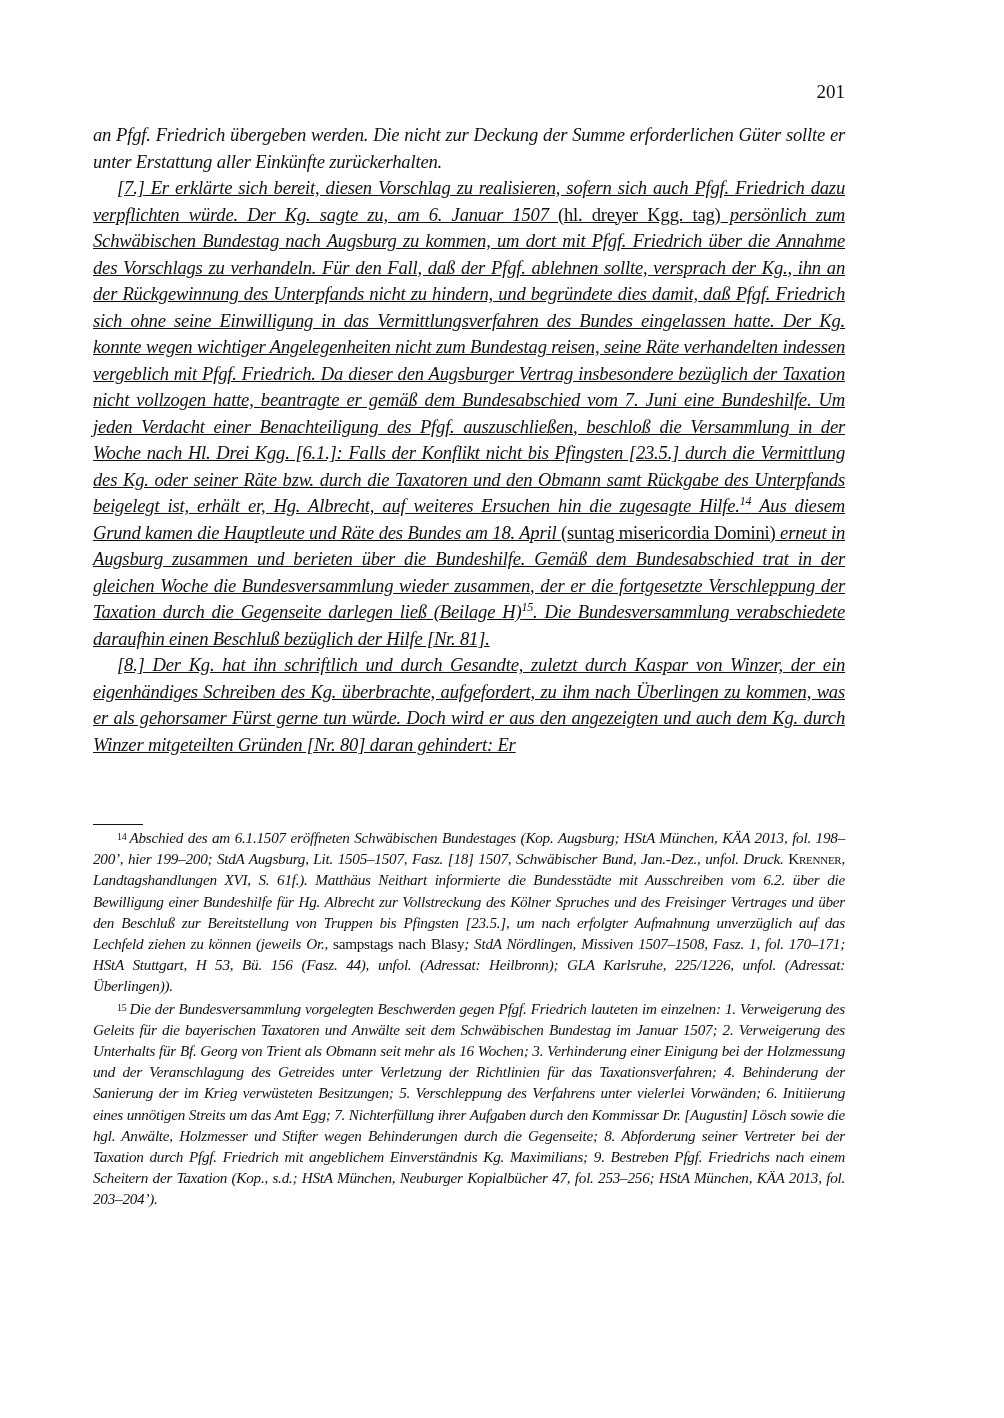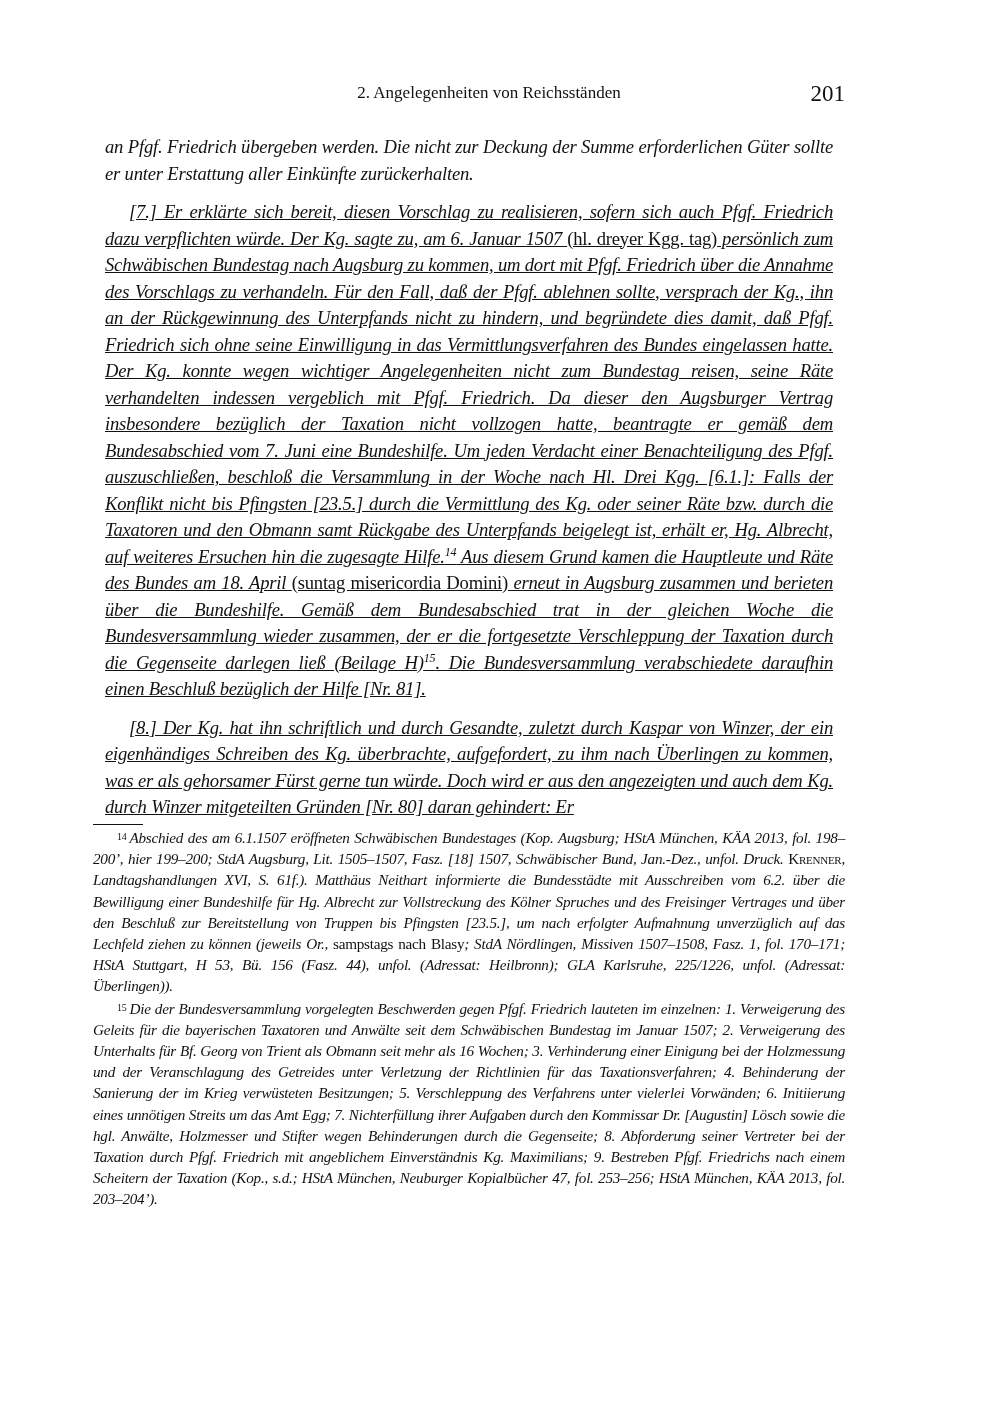--- a/index.html
+++ b/index.html
@@ -1,43 +1,42 @@
 <!DOCTYPE html>
 <html><head>
 <meta charset="utf-8">
 <style>
   html, body { margin: 0; padding: 0; background: #ffffff; }
   body { width: 1004px; height: 1418px; position: relative; overflow: hidden; color: #111; }
   .page { position: absolute; left: 93px; top: 0; width: 752px; }
   .running-head { position: absolute; top: 83px; left: 0; width: 752px; height: 24px;
     font-family: "Liberation Serif", serif; font-size: 17px; }
   .running-title { position: absolute; left: 0; right: 0; text-align: center; padding-left: 40px; }
-  .page-number { position: absolute; right: 0; font-size: 23px; top: -2px; }
+  .page-number { position: absolute; right: 0; font-size: 19px; top: -2px; }
   .main-text { position: absolute; top: 122px; left: 0; width: 752px;
     font-family: "Liberation Serif", serif; font-style: italic; font-size: 18.6px; line-height: 26.5px;
     text-align: justify; hyphens: manual; letter-spacing: -0.2px; }
-  .main-text p { margin: 12px; }
+  .main-text p { margin: 0; }
   .main-text p.indent { text-indent: 24px; text-decoration: underline; }
   .roman { font-style: normal; }
   sup { font-size: 12px; line-height: 0; vertical-align: 7px; }
   .rule { position: absolute; top: 824px; left: 0; width: 50px; border-top: 1px solid #111; }
   .footnotes { position: absolute; top: 826px; left: 0; width: 752px;
     font-family: "Liberation Serif", serif; font-style: italic; font-size: 15.2px; line-height: 21.2px;
     text-align: justify; letter-spacing: -0.25px; }
   .footnotes p { margin: 0; text-indent: 24px; }
   .fn-num { font-style: normal; font-size: 10px; vertical-align: 3px; margin-right: 3px; }
   .smallcaps { font-style: normal; font-variant: small-caps; }
 </style>
 </head>
 <body>
 
 <div class="page">
 
   <div class="running-head">
-    <span class="running-title">2. Angelegenheiten von Reichsständen</span>
     <span class="page-number">201</span>
   </div>
 
   <div class="main-text">
     <p><span>an Pfgf. Friedrich übergeben werden. Die nicht zur Deckung der Summe erforderlichen Güter sollte er unter Erstattung aller Einkünfte zurückerhalten.</span></p>
     <p class="indent"><span>[7.] Er erklärte sich bereit, diesen Vorschlag zu realisieren, sofern sich auch Pfgf. Friedrich dazu verpflichten würde. Der Kg. sagte zu, am 6. Januar 1507 </span><span class="roman">(hl. dreyer Kgg. tag)</span><span> persönlich zum Schwäbischen Bundestag nach Augsburg zu kommen, um dort mit Pfgf. Friedrich über die Annahme des Vorschlags zu verhandeln. Für den Fall, daß der Pfgf. ablehnen sollte, versprach der Kg., ihn an der Rückgewinnung des Unterpfands nicht zu hindern, und begründete dies damit, daß Pfgf. Friedrich sich ohne seine Einwilligung in das Vermittlungsverfahren des Bundes eingelassen hatte. Der Kg. konnte wegen wichtiger Angelegenheiten nicht zum Bundestag reisen, seine Räte verhandelten indessen vergeblich mit Pfgf. Friedrich. Da dieser den Augsburger Vertrag insbesondere bezüglich der Taxation nicht vollzogen hatte, beantragte er gemäß dem Bundesabschied vom 7. Juni eine Bun­deshilfe. Um jeden Verdacht einer Benachteiligung des Pfgf. auszuschließen, beschloß die Versammlung in der Woche nach Hl. Drei Kgg. [6.1.]: Falls der Konflikt nicht bis Pfingsten [23.5.] durch die Vermittlung des Kg. oder seiner Räte bzw. durch die Taxatoren und den Obmann samt Rückgabe des Unterpfands beigelegt ist, erhält er, Hg. Albrecht, auf weiteres Ersuchen hin die zugesagte Hilfe.</span><sup>14</sup><span> Aus diesem Grund kamen die Hauptleute und Räte des Bundes am 18. April </span><span class="roman">(suntag misericordia Domini)</span><span> erneut in Augsburg zusammen und berieten über die Bundeshilfe. Gemäß dem Bundesabschied trat in der gleichen Woche die Bundesversammlung wieder zusammen, der er die fortgesetzte Verschleppung der Taxation durch die Gegenseite darlegen ließ (Beilage H)</span><sup>15</sup><span>. Die Bundesversammlung verabschiedete daraufhin einen Beschluß bezüglich der Hilfe [Nr. 81].</span></p>
     <p class="indent"><span>[8.] Der Kg. hat ihn schriftlich und durch Gesandte, zuletzt durch Kaspar von Winzer, der ein eigenhändiges Schreiben des Kg. überbrachte, aufgefordert, zu ihm nach Überlingen zu kommen, was er als gehorsamer Fürst gerne tun würde. Doch wird er aus den angezeigten und auch dem Kg. durch Winzer mitgeteilten Gründen [Nr. 80] daran gehindert: Er</span></p>
   </div>
 
   <div class="rule"></div>

